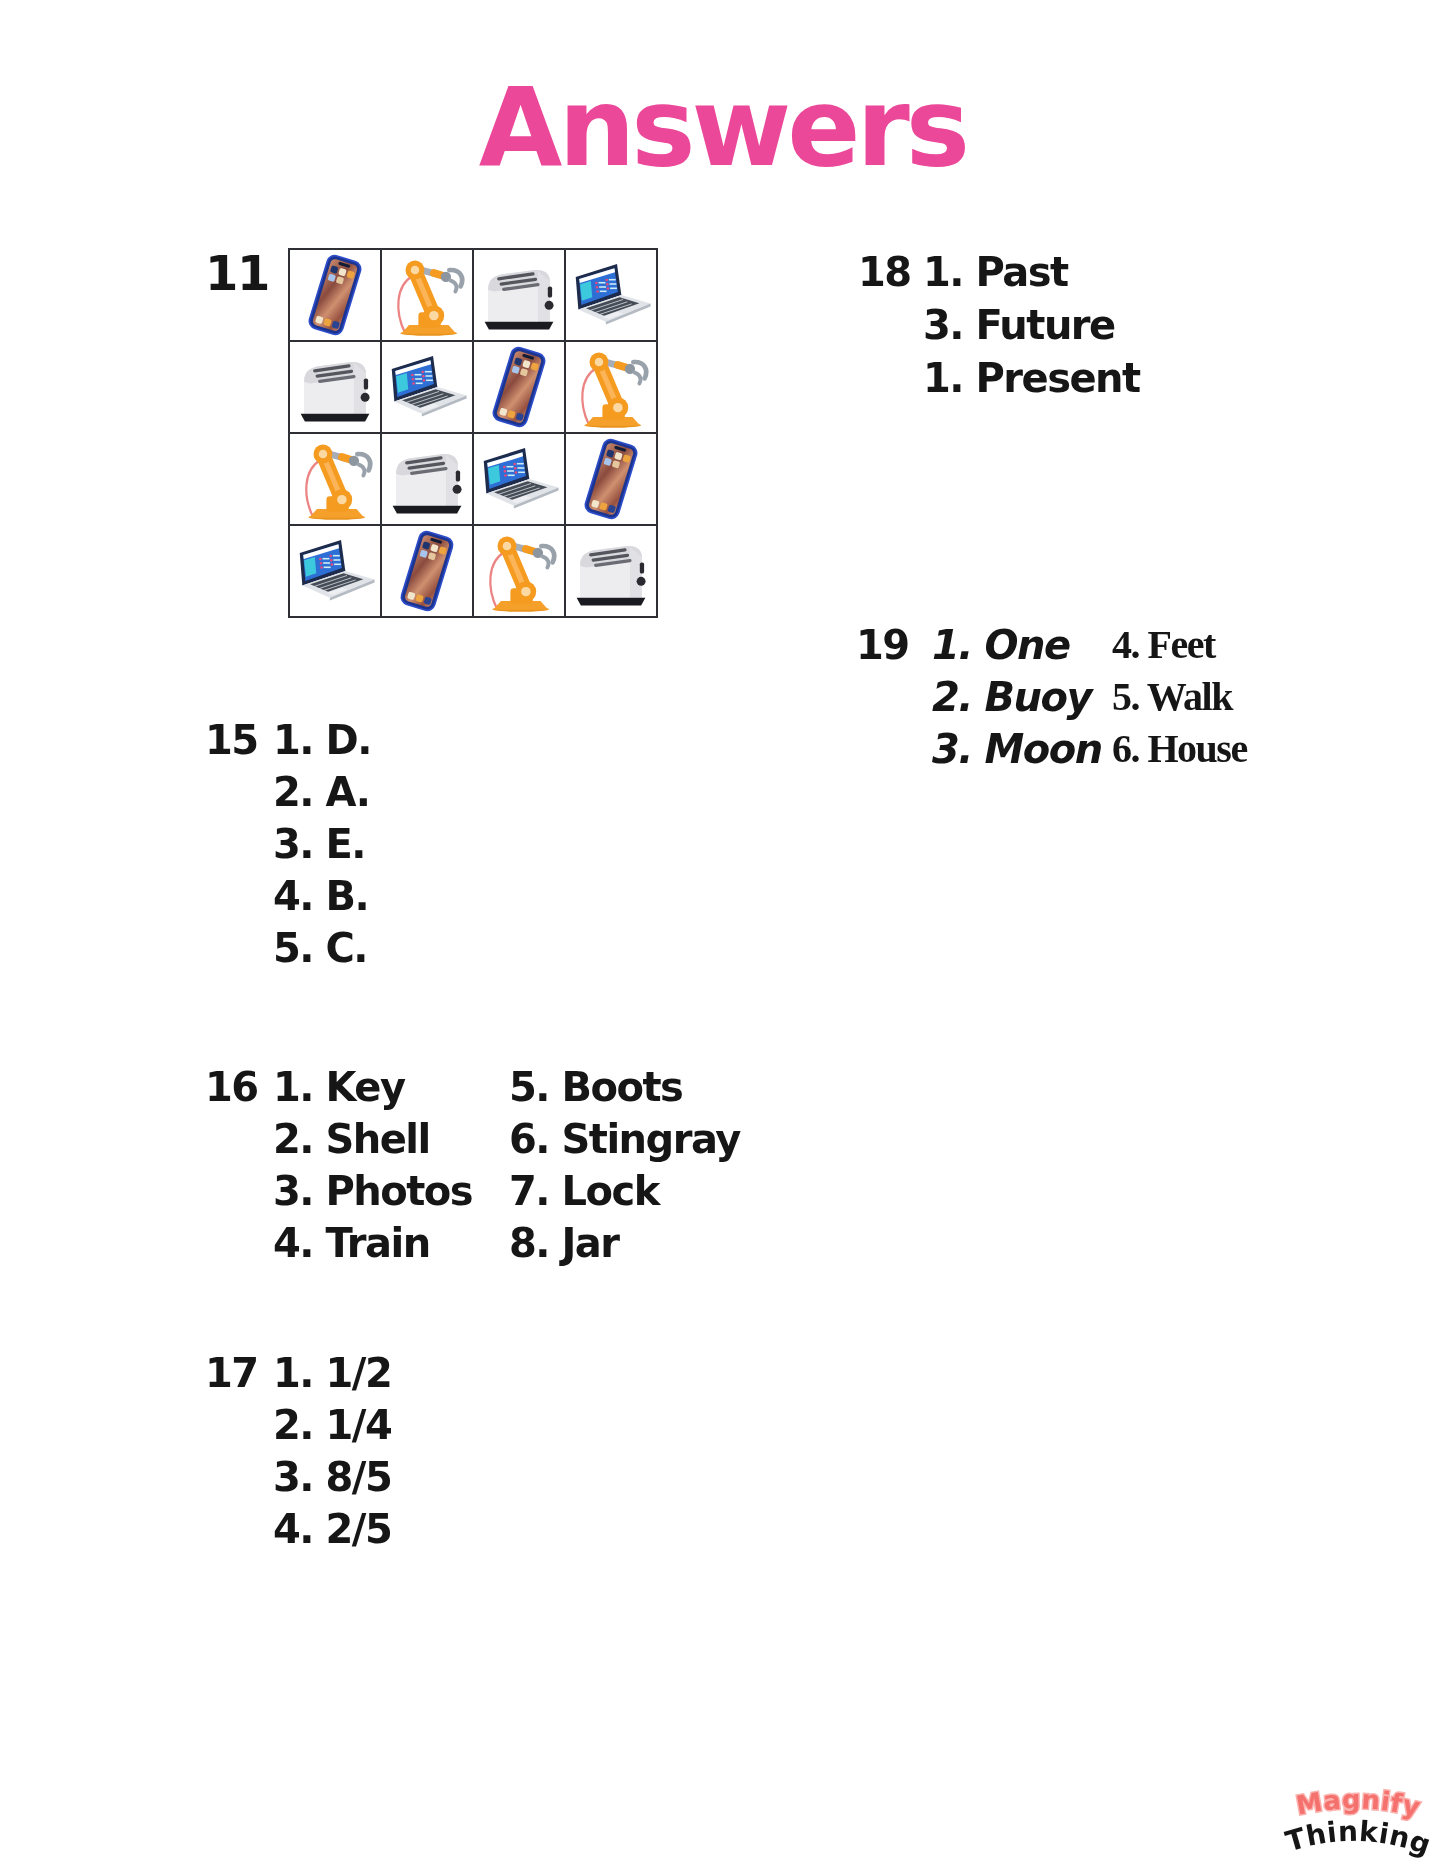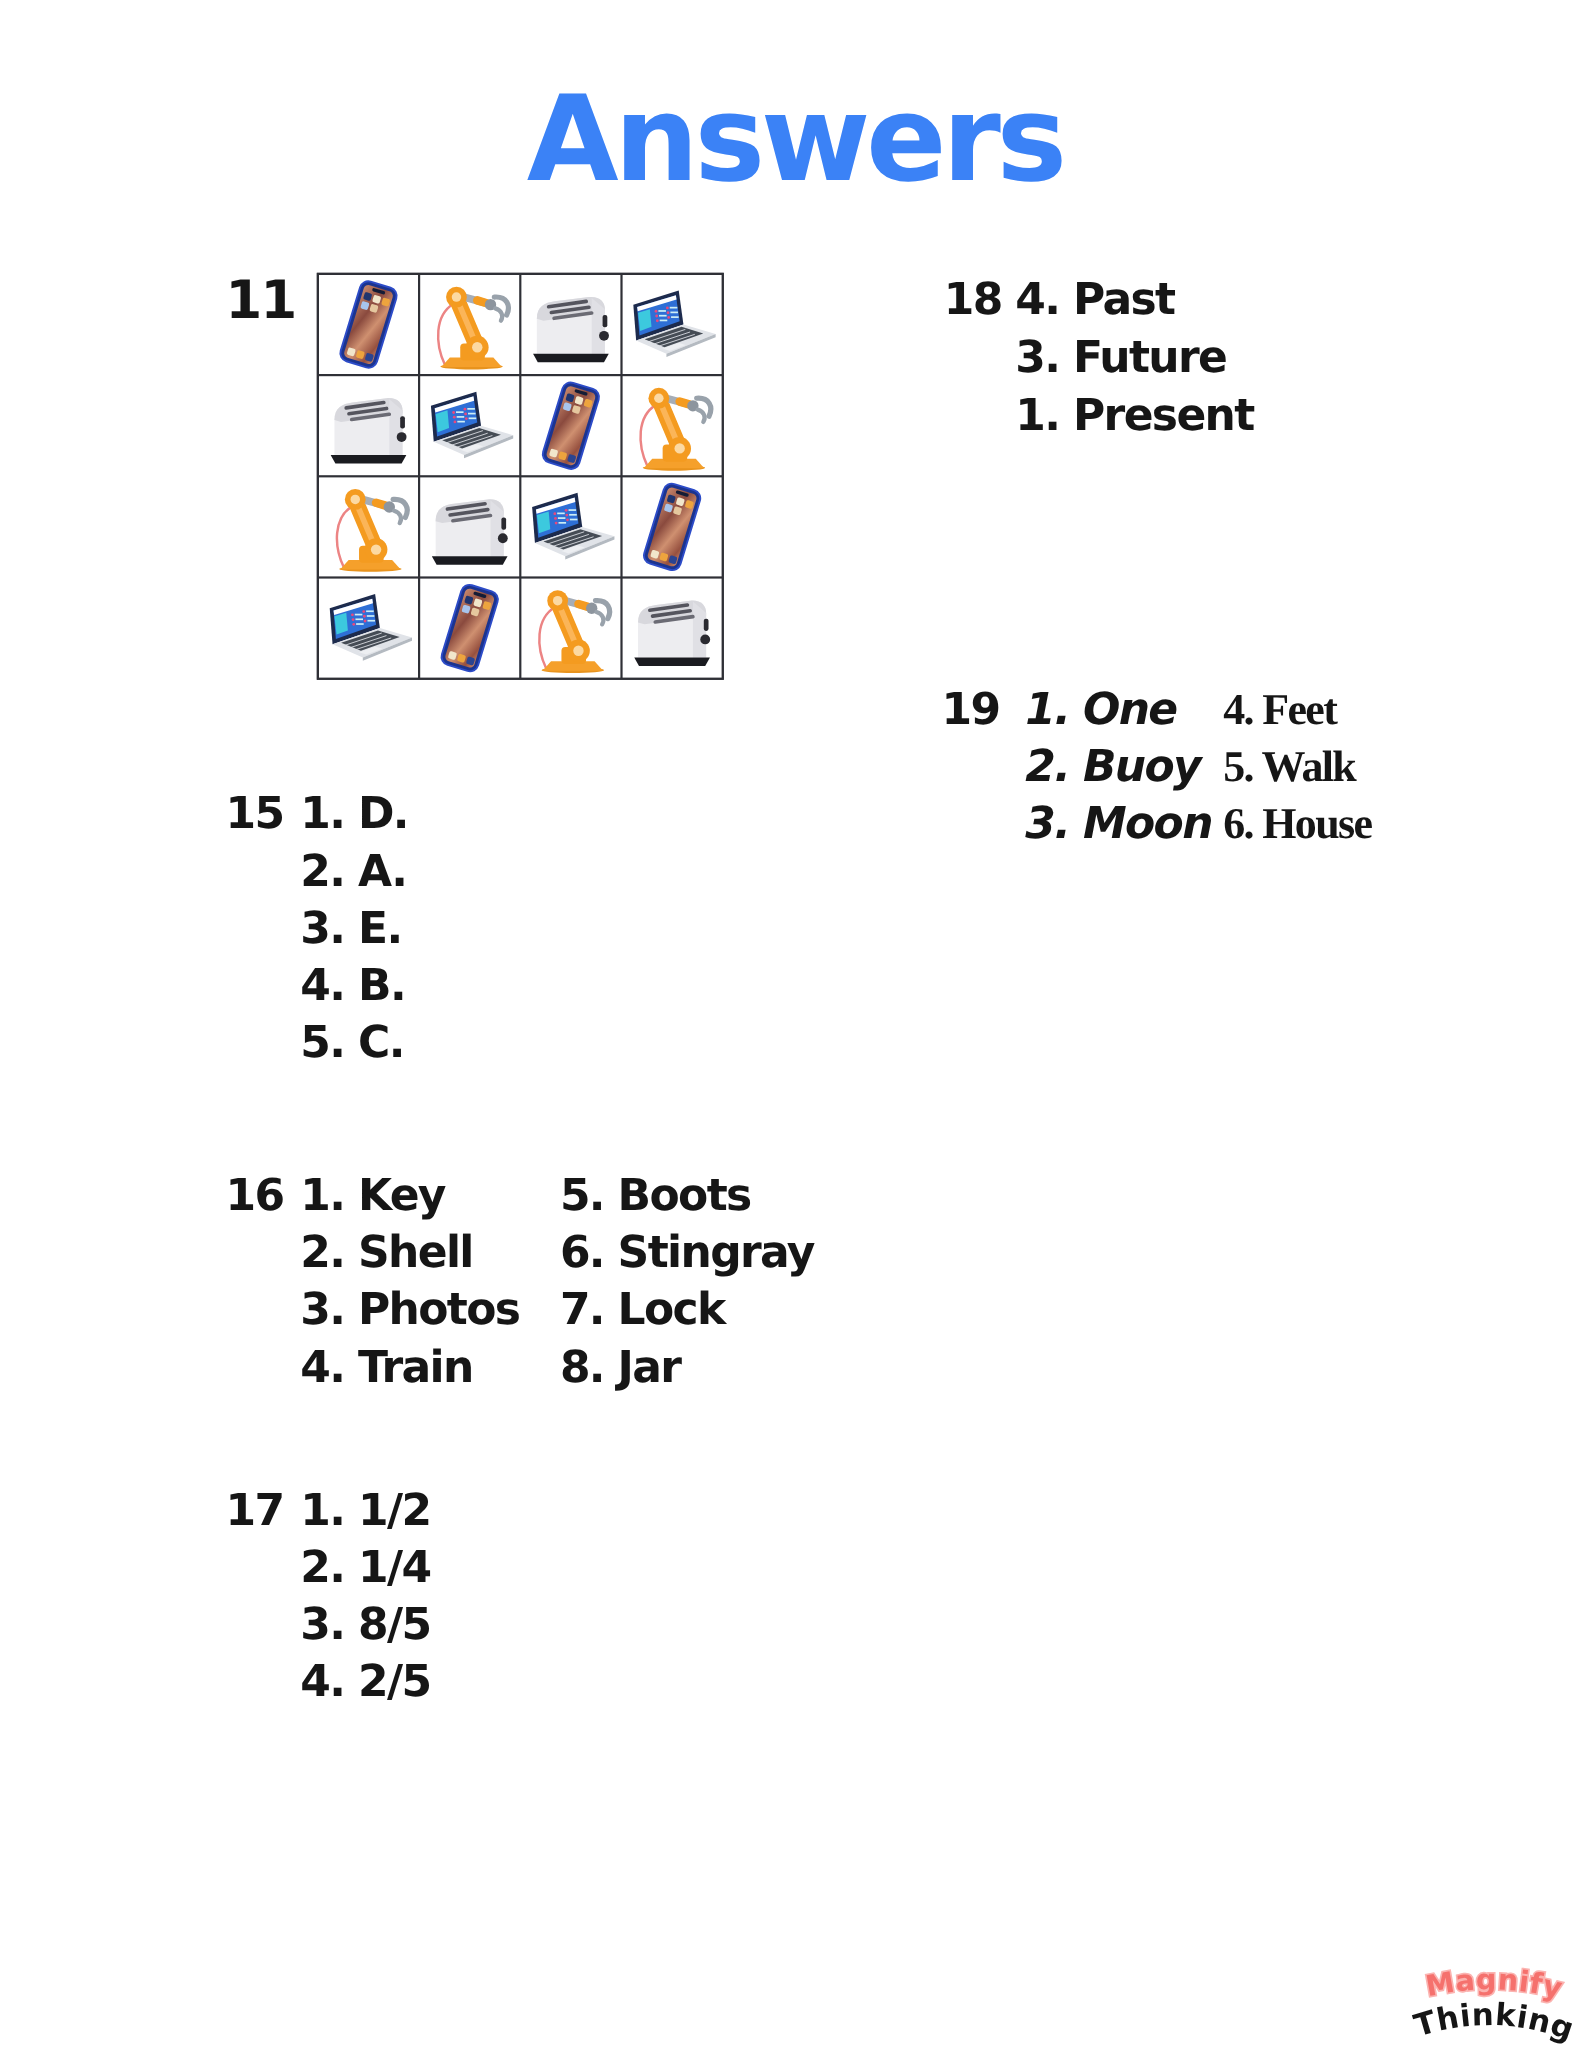--- a/index.html
+++ b/index.html
@@ -5,21 +5,21 @@
   * { margin:0; padding:0; box-sizing:border-box; }
   html,body { background:#ffffff; }
   .page {
     position:relative; width:1445px; height:1871px; margin:0 auto;
     background:#ffffff; overflow:hidden; color:#161616;
     font-family:"DejaVu Sans","Liberation Sans",sans-serif;
   }
   .title {
     position:absolute; top:74px; left:0; width:100%;
     text-align:center; font-size:108px; font-weight:bold;
-    letter-spacing:-4px; line-height:1; color:#3b82f6;
+    letter-spacing:-4px; line-height:1; color:#ec4899;
   }
   .qnum-standalone {
     position:absolute; font-size:48px; font-weight:bold;
     letter-spacing:-1.5px; line-height:52px;
   }
   .block {
     position:absolute; font-size:40px; font-weight:bold;
     letter-spacing:-1.5px; line-height:52px;
   }
   .block .qnum { position:absolute; left:0; top:0; }
@@ -224,21 +224,21 @@
       <div class="cell">
         <svg viewBox="0 0 100 100">
           <use href="#sym-toaster"></use>
         </svg>
       </div>
     </div>
 
   <div class="block" style="left:858px; top:246px; line-height:53px;">
     <div class="qnum">18</div>
     <div class="col" style="left:65px;">
-        <div class="ans">4. Past</div>
+        <div class="ans">1. Past</div>
         <div class="ans">3. Future</div>
         <div class="ans">1. Present</div>
       </div>
   </div>
 
   <div class="block" style="left:856px; top:619px;">
     <div class="qnum">19</div>
     <div class="col" style="left:76px;font-style:italic;">
         <div class="ans">1. One</div>
         <div class="ans">2. Buoy</div>

